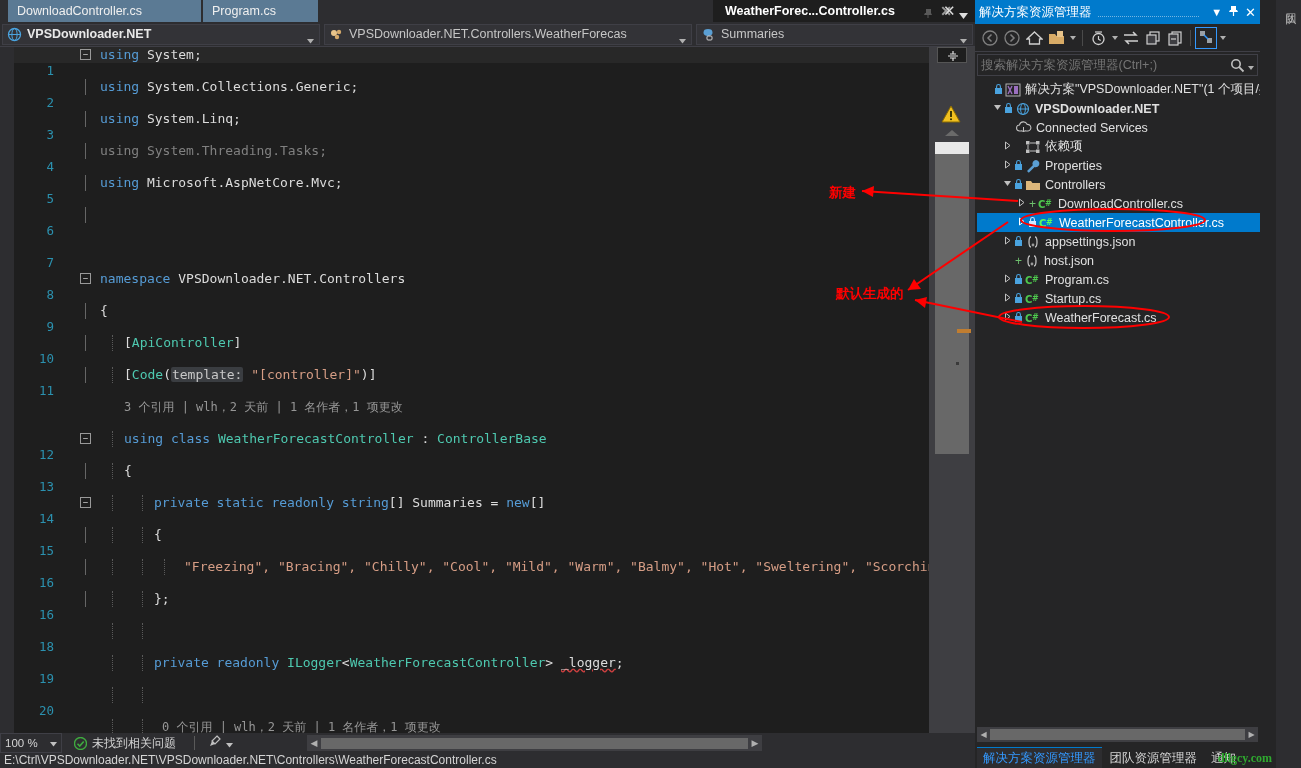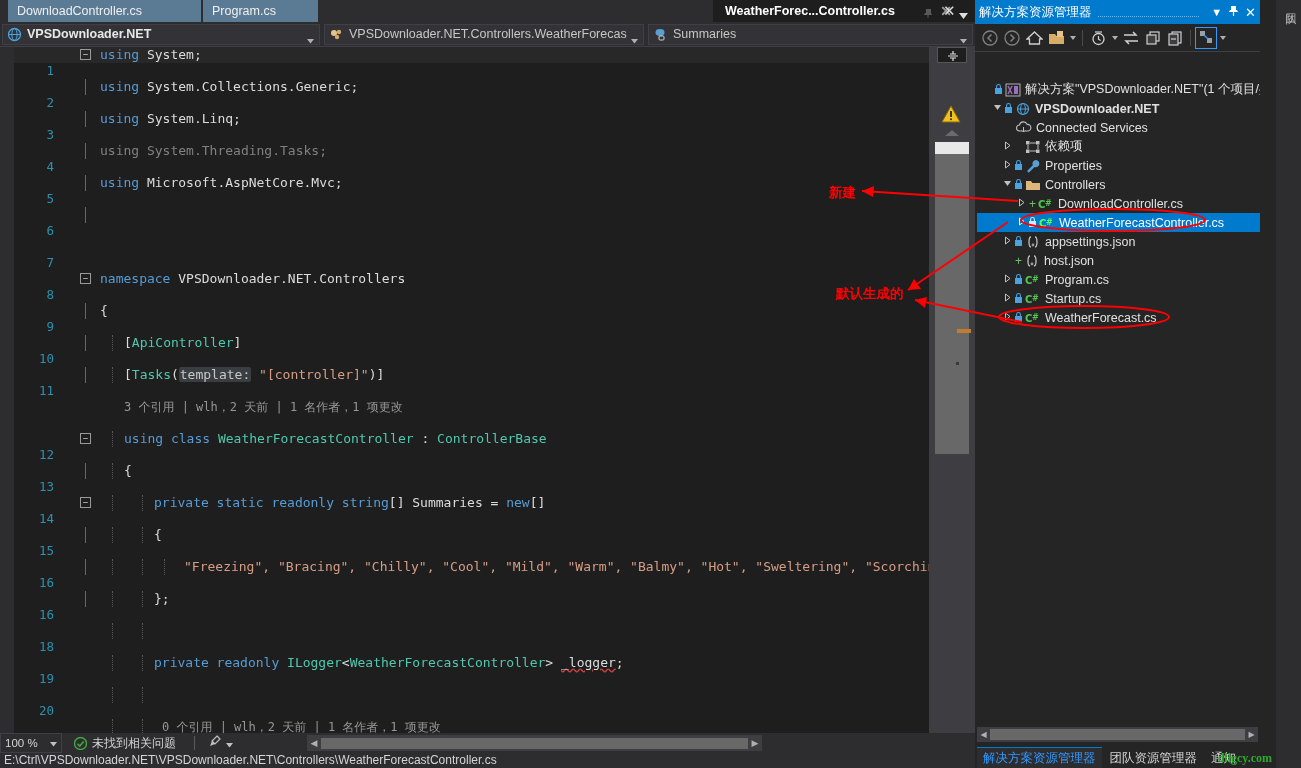--- a/index.html
+++ b/index.html
@@ -33,21 +33,21 @@
 
   
   #nav-bar { position: absolute; left: 0; top: 22px; width: 975px; height: 25px; background: #2d2d30;
     border-bottom: 1px solid #3f3f46; display: flex; align-items: center; }
   .nav-combo {
     height: 21px; margin: 0 2px; background: #333337; border: 1px solid #3f3f46;
     display: flex; align-items: center; color: #c6c6c6; font-size: 12.5px;
     padding: 0 4px; position: relative; overflow: hidden; white-space: nowrap;
   }
   #nav-project { width: 318px; margin-left: 2px; }
-  #nav-type    { width: 320px; }
+  #nav-type    { width: 368px; }
   #nav-member  { flex: 1; }
   .nav-combo .cap { overflow: hidden; text-overflow: clip; white-space: nowrap; flex: 1; }
   .nav-arrow { position: absolute; right: 5px; top: 8px; }
   .nav-ico { width: 15px; height: 15px; margin-right: 5px; flex: 0 0 auto; }
 
   
   #code-surface { position: absolute; left: 0; top: 47px; width: 975px; height: 686px; background: #1e1e1e; }
   #left-margin { position: absolute; left: 0; top: 0; width: 14px; height: 100%; background: #2d2d30; }
   #code-rows { position: absolute; left: 14px; top: 0; right: 46px; top: 0; bottom: 0;
     font-family: "DejaVu Sans Mono", monospace; font-size: 13px; }
@@ -275,21 +275,21 @@
         <div class="crow" style="top:144px">
           <span class="lnum">10</span>
           <span class="foldline" style="top:0"></span>
           <span class="guide" style="left:98px"></span>
           <span class="ctext" style="left:110px"><span class="p">[</span><span class="t">ApiController</span><span class="p">]</span></span>
         </div>
         <div class="crow" style="top:160px">
           <span class="lnum">11</span>
           <span class="foldline" style="top:0"></span>
           <span class="guide" style="left:98px"></span>
-          <span class="ctext" style="left:110px"><span class="p">[</span><span class="t">Tasks</span><span class="p">(</span><span class="param-hint">template:</span><span class="s"> "[controller]"</span><span class="p">)]</span></span>
+          <span class="ctext" style="left:110px"><span class="p">[</span><span class="t">Code</span><span class="p">(</span><span class="param-hint">template:</span><span class="s"> "[controller]"</span><span class="p">)]</span></span>
         </div>
         <div class="crow" style="top:176px">
           <span class="ctext lens" style="left:110px">3 个引用 | wlh，2 天前 | 1 名作者，1 项更改</span>
         </div>
         <div class="crow" style="top:192px">
           <span class="lnum">12</span>
           <span class="fold">−</span>
           <span class="guide" style="left:98px"></span>
           <span class="ctext" style="left:110px"><span class="k">using class </span><span class="t">WeatherForecastController</span><span class="p"> : </span><span class="t">ControllerBase</span></span>
         </div>
@@ -519,20 +519,34 @@
             <path d="M5 5l4 4" stroke="#3399ff" stroke-width="1.5"></path>
           </svg>
       </span>
       <span class="tb-caret">
         <svg width="6" height="4" viewBox="0 0 6 4">
             <path d="M0 0h6L3 4z" fill="#b0b0b0"></path>
           </svg>
       </span>
     </div>
 
+    <div id="se-search">
+      <input id="se-search-input" type="text" placeholder="搜索解决方案资源管理器(Ctrl+;)" style="">
+      <span style="display:flex;align-items:center">
+        <svg width="15" height="15" viewBox="0 0 15 15">
+            <circle cx="6" cy="6" r="4.2" fill="none" stroke="#c0c0c0" stroke-width="1.6"></circle>
+            <path d="M9.2 9.2L13.5 13.5" stroke="#c0c0c0" stroke-width="1.8"></path>
+          </svg>
+      </span>
+      <span style="margin-left:3px">
+        <svg width="6" height="4" viewBox="0 0 6 4">
+            <path d="M0 0h6L3 4z" fill="#b0b0b0"></path>
+          </svg>
+      </span>
+    </div>
 
     <div id="se-tree">
 
       <div class="tnode" style="padding-left:4px">
         <span class="exp"></span>
         <span class="lockico">
           <svg width="9" height="13" viewBox="0 0 9 13">
               <rect x="1" y="5" width="7" height="6" fill="#4aa3df"></rect>
               <path d="M2.6 5V3.4a1.9 1.9 0 013.8 0V5" fill="none" stroke="#4aa3df" stroke-width="1.1"></path>
             </svg>

